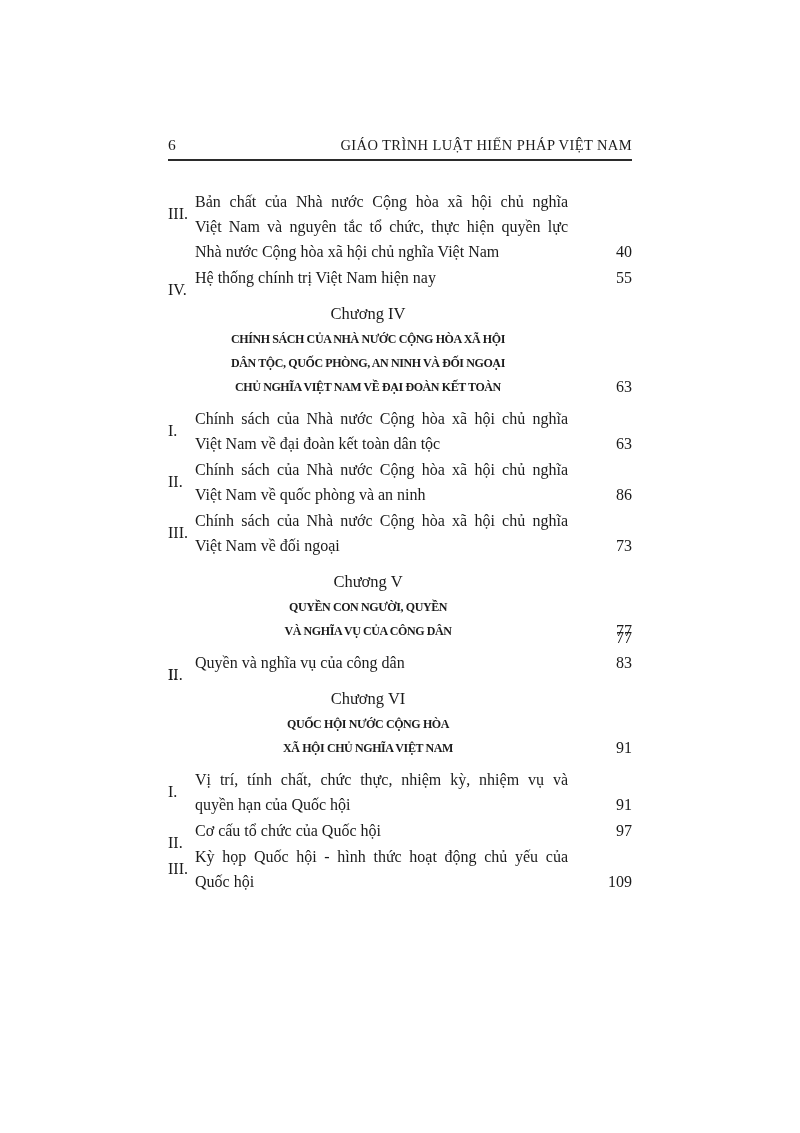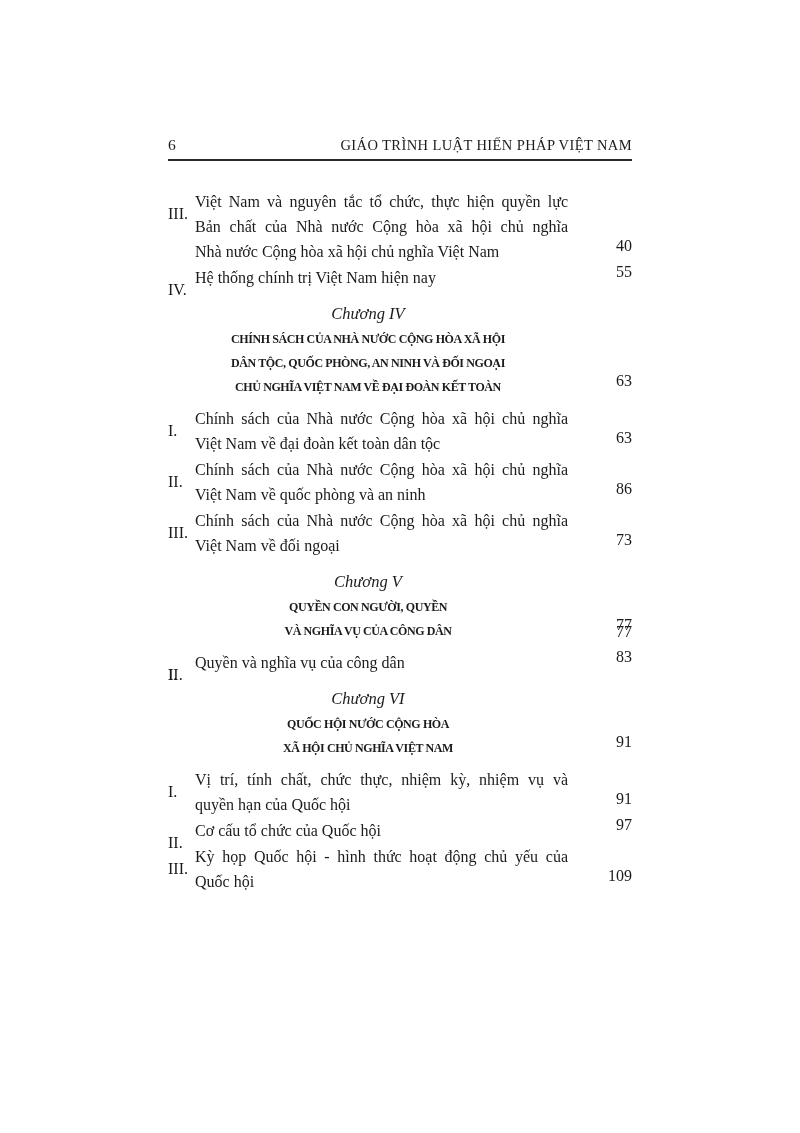--- a/index.html
+++ b/index.html
@@ -40,33 +40,32 @@
   .numeral { position: absolute; left: 0; top: 12px; line-height: 25px; }
   .entry-lines .line { line-height: 25px; }
   .entry-lines .line.just {
     text-align: justify;
     text-align-last: justify;
     text-justify: inter-word;
   }
   .pagenum {
     position: absolute;
     right: 0;
-    bottom: 6px;
+    bottom: 0;
     font-size: 16px;
     line-height: 25px;
   }
   .toc-chapter {
     position: relative;
     margin-top: 11px;
     margin-bottom: 7px;
     padding-right: 64px;
     text-align: center;
   }
   .chapter-label {
-    font-style: italic;
     font-size: 16.5px;
     line-height: 26px;
   }
   .chapter-title .ch-line {
     font-weight: bold;
     font-size: 12px;
     line-height: 24px;
     letter-spacing: -0.4px;
     white-space: nowrap;
   }
@@ -80,22 +79,22 @@
 
     <div class="running-head">
       <span class="head-num">6</span>
       <span class="head-title">GIÁO TRÌNH LUẬT HIẾN PHÁP VIỆT NAM</span>
     </div>
 
     <div class="toc">
   <div class="toc-item">
     <span class="numeral">III.</span>
     <div class="entry-lines">
+            <div class="line just">Bản chất của Nhà nước Cộng hòa xã hội chủ nghĩa</div>
             <div class="line just">Việt Nam và nguyên tắc tổ chức, thực hiện quyền lực</div>
-            <div class="line just">Bản chất của Nhà nước Cộng hòa xã hội chủ nghĩa</div>
             <div class="line">Nhà nước Cộng hòa xã hội chủ nghĩa Việt Nam</div>
           </div>
     <span class="pagenum">40</span>
   </div>
 
   <div class="toc-item">
     <span class="numeral">IV.</span>
     <div class="entry-lines">
             <div class="line">Hệ thống chính trị Việt Nam hiện nay</div>
           </div>

